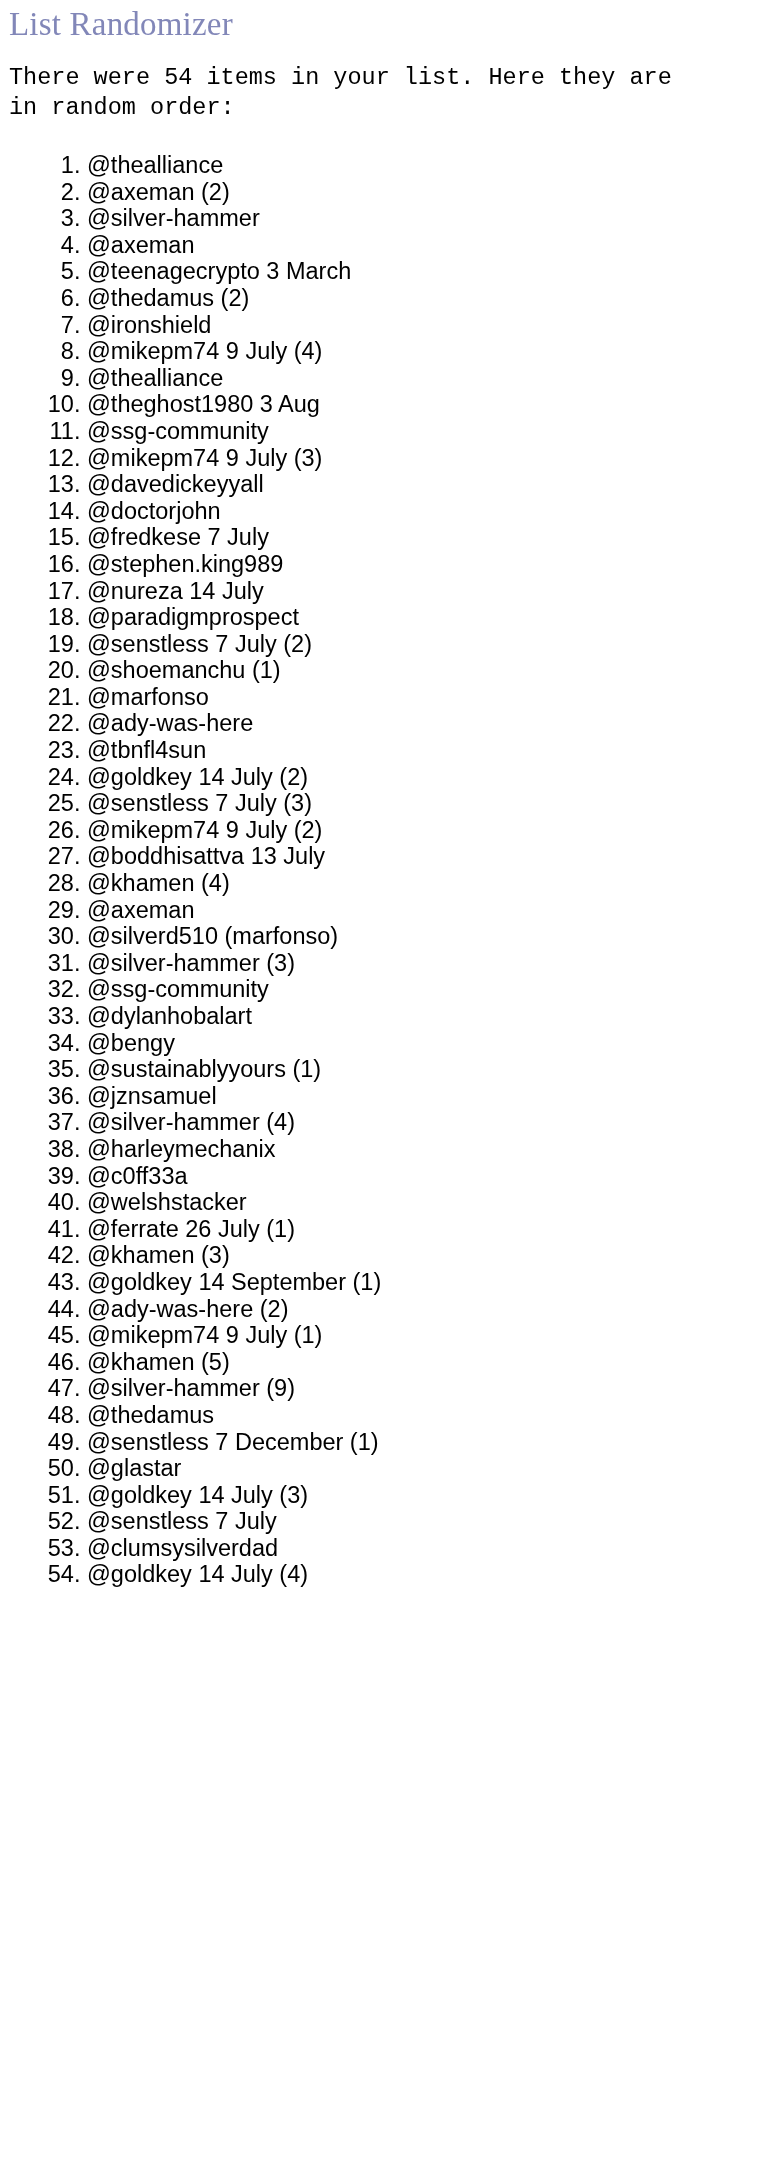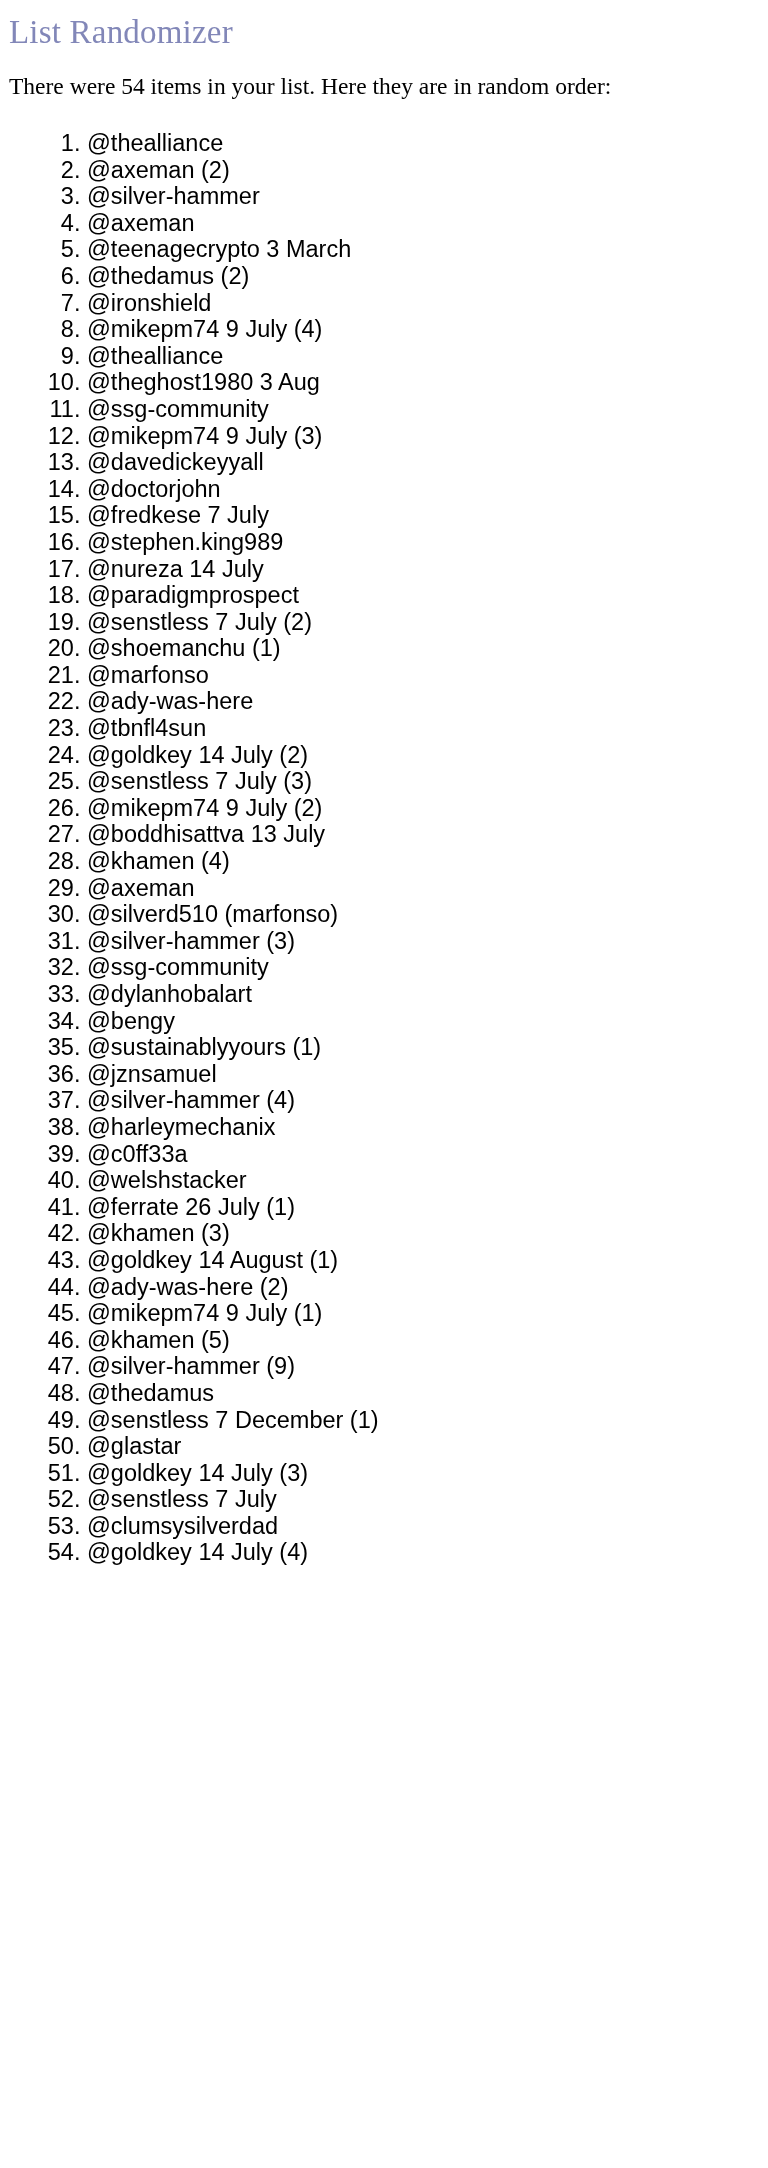--- a/index.html
+++ b/index.html
@@ -15,36 +15,36 @@
     font-family: "Liberation Sans", sans-serif;
     color: #000000;
     -webkit-font-smoothing: antialiased;
   }
 
   .page {
     position: relative;
     width: 768px;
     height: 2168px;
     box-sizing: border-box;
-    padding: 8px 8px;
+    padding: 0 8px;
   }
 
   #page-title {
     font-family: "Liberation Serif", serif;
     font-size: 33px;
     font-weight: normal;
     color: #8287b8;
     margin: 0;
     padding: 4px 0 0 1px;
     line-height: 40px;
     letter-spacing: 0.2px;
   }
 
   #intro-paragraph {
-    font-family: Liberation Serif, serif;
+    font-family: Liberation Mono, monospace;
     font-size: 23.5px;
     line-height: 30px;
     color: #000000;
     margin: 19px 0 0 0;
     padding: 0 0 0 1px;
     max-width: 700px;
   }
 
   #random-list {
     list-style-position: outside;
@@ -120,21 +120,21 @@
       <li><span class="item-text">@dylanhobalart</span></li>
       <li><span class="item-text">@bengy</span></li>
       <li><span class="item-text">@sustainablyyours (1)</span></li>
       <li><span class="item-text">@jznsamuel</span></li>
       <li><span class="item-text">@silver-hammer (4)</span></li>
       <li><span class="item-text">@harleymechanix</span></li>
       <li><span class="item-text">@c0ff33a</span></li>
       <li><span class="item-text">@welshstacker</span></li>
       <li><span class="item-text">@ferrate 26 July (1)</span></li>
       <li><span class="item-text">@khamen (3)</span></li>
-      <li><span class="item-text">@goldkey 14 August (1)</span></li>
+      <li><span class="item-text">@goldkey 14 September (1)</span></li>
       <li><span class="item-text">@ady-was-here (2)</span></li>
       <li><span class="item-text">@mikepm74 9 July (1)</span></li>
       <li><span class="item-text">@khamen (5)</span></li>
       <li><span class="item-text">@silver-hammer (9)</span></li>
       <li><span class="item-text">@thedamus</span></li>
       <li><span class="item-text">@senstless 7 December (1)</span></li>
       <li><span class="item-text">@glastar</span></li>
       <li><span class="item-text">@goldkey 14 July (3)</span></li>
       <li><span class="item-text">@senstless 7 July</span></li>
       <li><span class="item-text">@clumsysilverdad</span></li>

